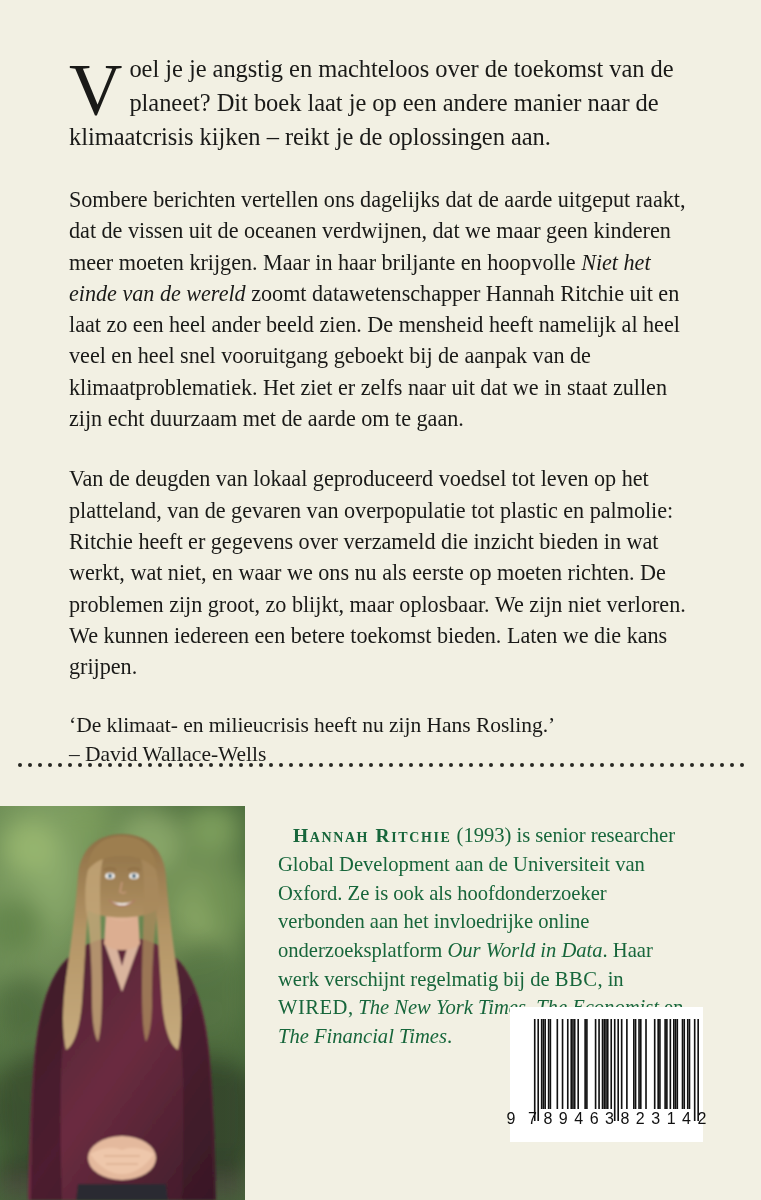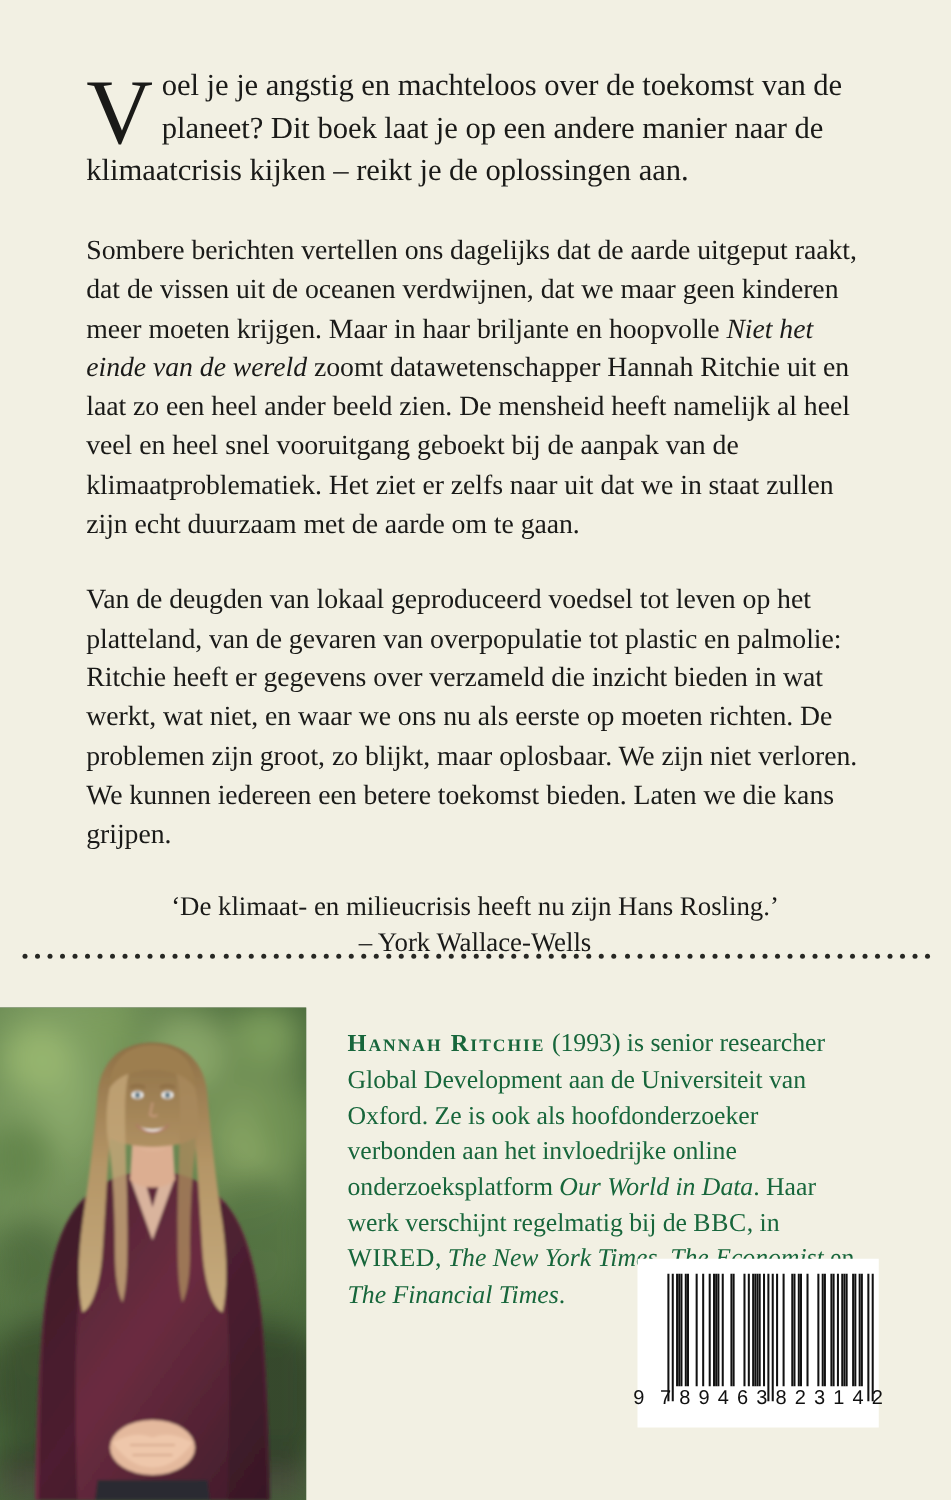--- a/index.html
+++ b/index.html
@@ -55,21 +55,20 @@
     letter-spacing: -0.03px;
     text-align: left;
   }
   .para em { font-style: italic; }
 
   .quote {
     font-size: 21.5px;
     line-height: 29px;
     margin: 0;
     letter-spacing: -0.03px;
-    text-align: center;
   }
   .quote .attrib { display: block; }
 
   
   .dotted-rule {
     position: absolute;
     left: 18px;
     top: 762px;
     width: 727px;
     height: 6px;
@@ -106,20 +105,21 @@
     color: #17663b;
     font-size: 20.6px;
     line-height: 28.6px;
     letter-spacing: -0.02px;
   }
   .bio .name {
     font-weight: bold;
     font-variant: small-caps;
     letter-spacing: 1.6px;
     font-size: 19.5px;
+    margin-left: 15px;
   }
   .bio em { font-style: italic; }
   .bio .sc { font-variant: small-caps; letter-spacing: 0.5px; }
 
   
   .url {
     position: absolute;
     left: 283px;
     top: 1112px;
     font-size: 20.4px;
@@ -171,21 +171,21 @@
     </p>
 
     <p class="para">
       <span>Sombere berichten vertellen ons dagelijks dat de aarde uitgeput raakt, dat de vissen uit de oceanen verdwijnen, dat we maar geen kinderen meer moeten krijgen. Maar in haar briljante en hoopvolle </span><em>Niet het einde van de wereld</em><span> zoomt datawetenschapper Hannah Ritchie uit en laat zo een heel ander beeld zien. De mensheid heeft namelijk al heel veel en heel snel vooruitgang geboekt bij de aanpak van de klimaatproblematiek. Het ziet er zelfs naar uit dat we in staat zullen zijn echt duurzaam met de aarde om te gaan.</span>
     </p>
 
     <p class="para">Van de deugden van lokaal geproduceerd voedsel tot leven op het platteland, van de gevaren van overpopulatie tot plastic en palmolie: Ritchie heeft er gegevens over verzameld die inzicht bieden in wat werkt, wat niet, en waar we ons nu als eerste op moeten richten. De problemen zijn groot, zo blijkt, maar oplosbaar. We zijn niet verloren. We kunnen iedereen een betere toekomst bieden. Laten we die kans grijpen.</p>
 
     <p class="quote">
       <span>‘De klimaat- en milieucrisis heeft nu zijn Hans Rosling.’</span>
-      <span class="attrib">– York Wallace-Wells</span>
+      <span class="attrib">– David Wallace-Wells</span>
     </p>
   </div>
 
   <div class="dotted-rule" id="dotted-rule">
       <i style="background: rgb(39, 39, 35);"></i>
       <i style="background: rgb(39, 39, 35);"></i>
       <i style="background: rgb(39, 39, 35);"></i>
       <i style="background: rgb(39, 39, 35);"></i>
       <i style="background: rgb(39, 39, 35);"></i>
       <i style="background: rgb(39, 39, 35);"></i>

